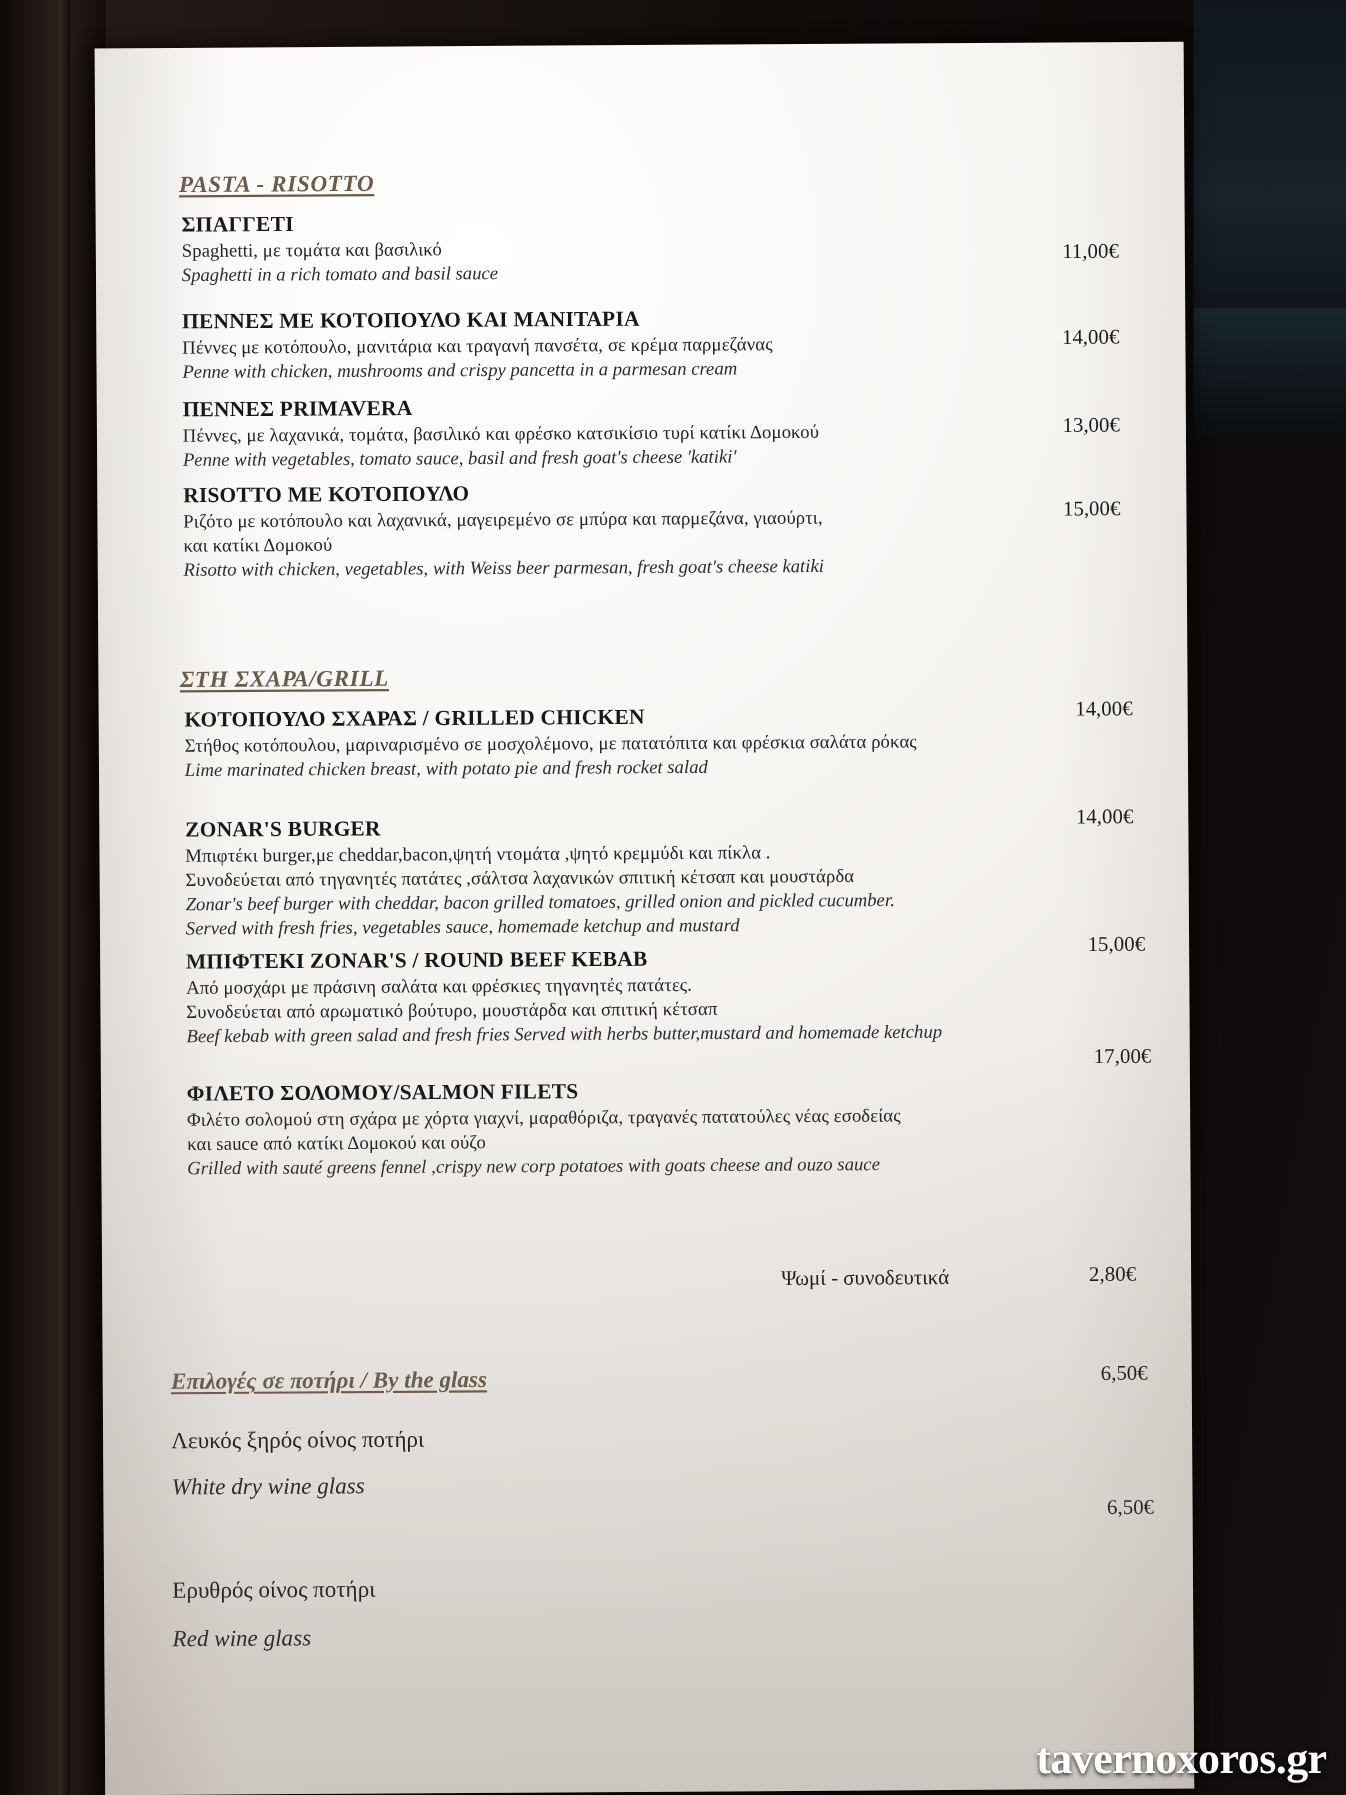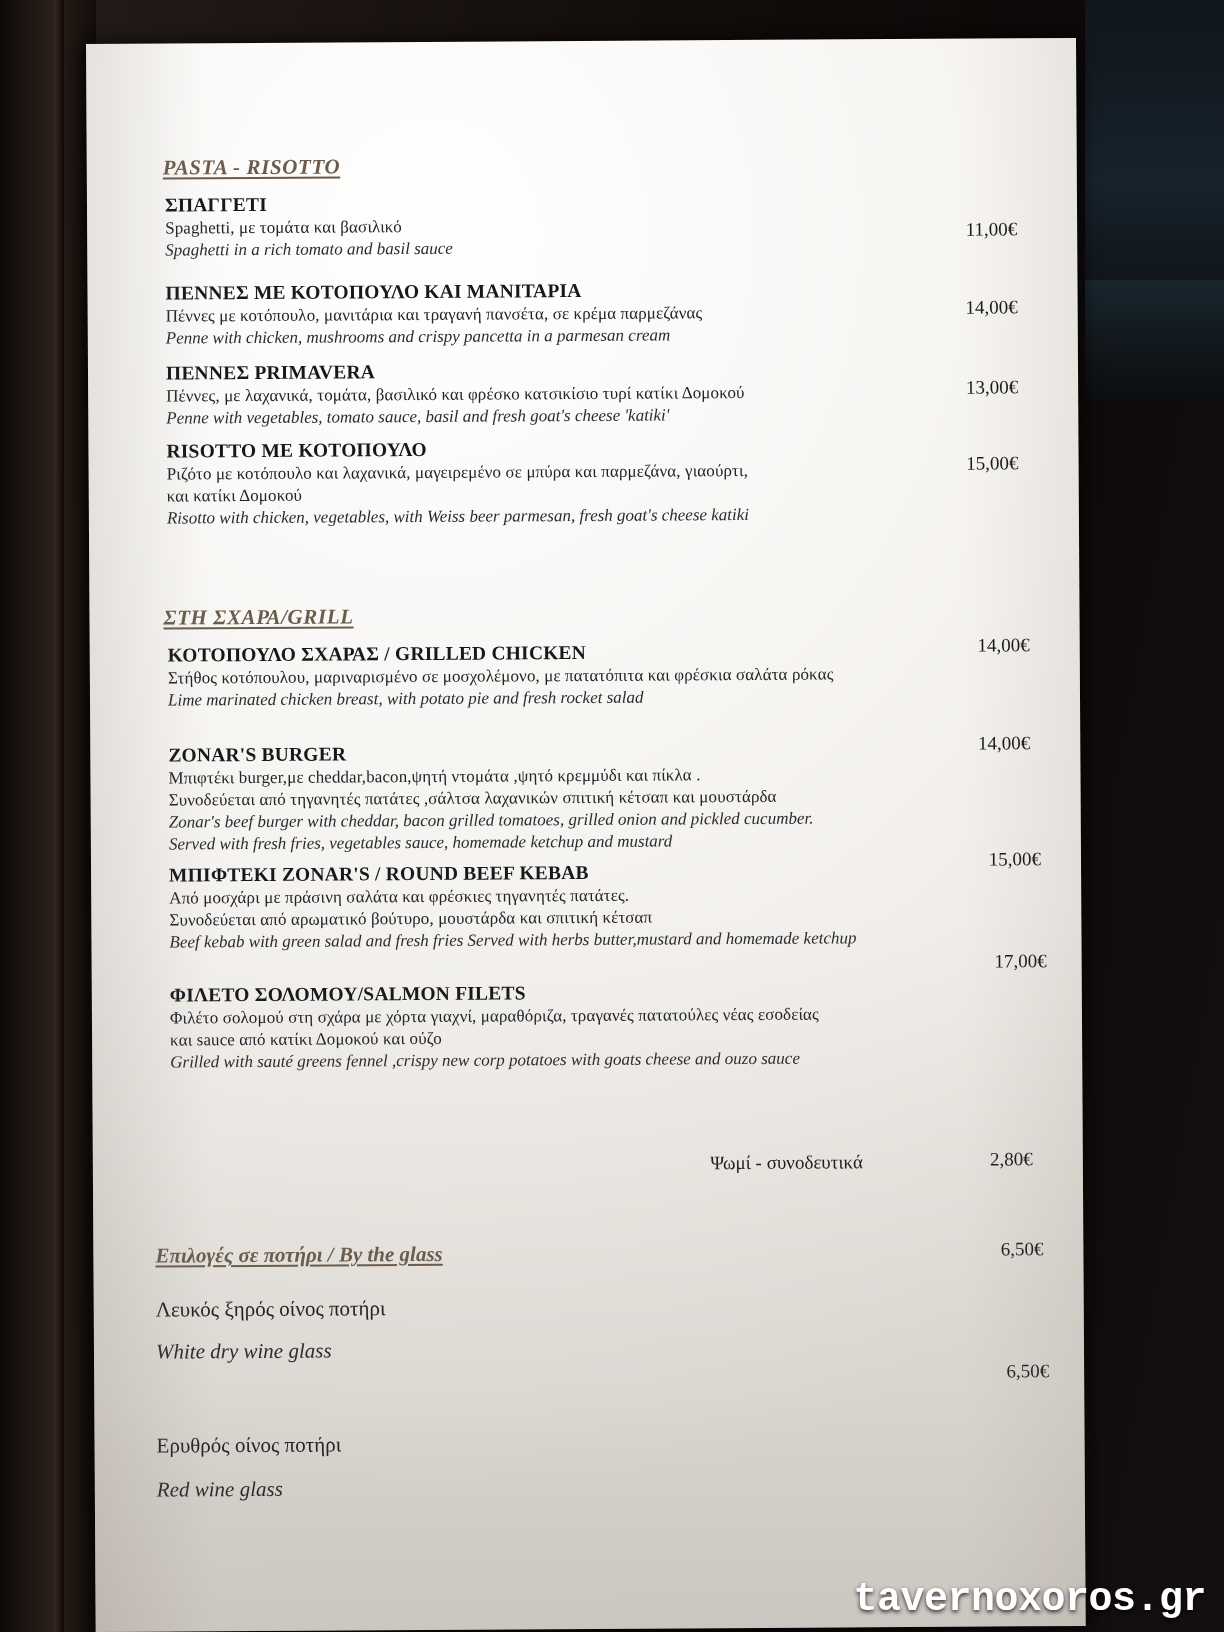--- a/index.html
+++ b/index.html
@@ -143,21 +143,21 @@
     color: #1a1b20;
     text-align: right;
     width: 300px;
   }
 
   
   #watermark {
     position: absolute;
     right: 18px;
     bottom: 10px;
-    font-family: Liberation Mono, monospace;
+    font-family: Liberation Serif, serif;
     font-weight: bold;
     font-size: 40px;
     letter-spacing: -0.5px;
     color: #ffffff;
     text-shadow: 0 2px 4px rgba(0,0,0,.8);
   }
 </style>
 </head>
 <body>
 

